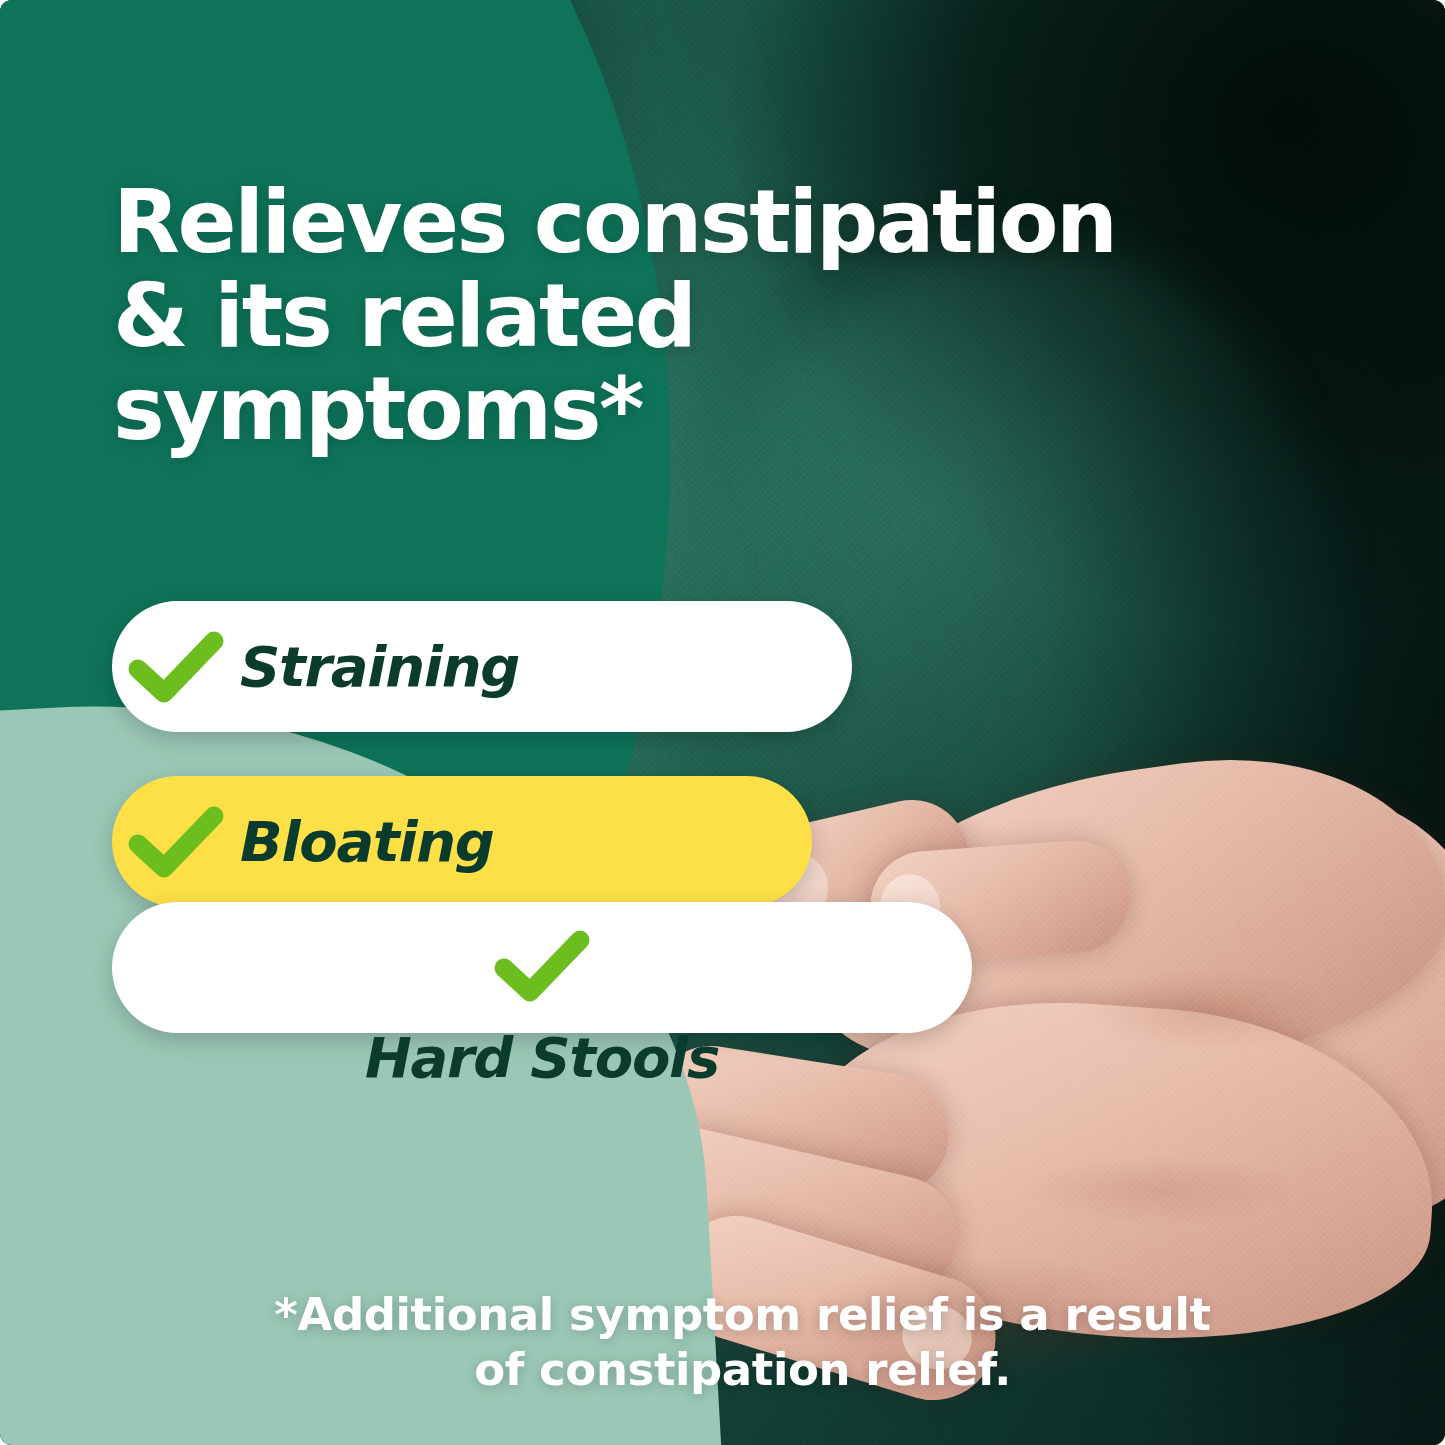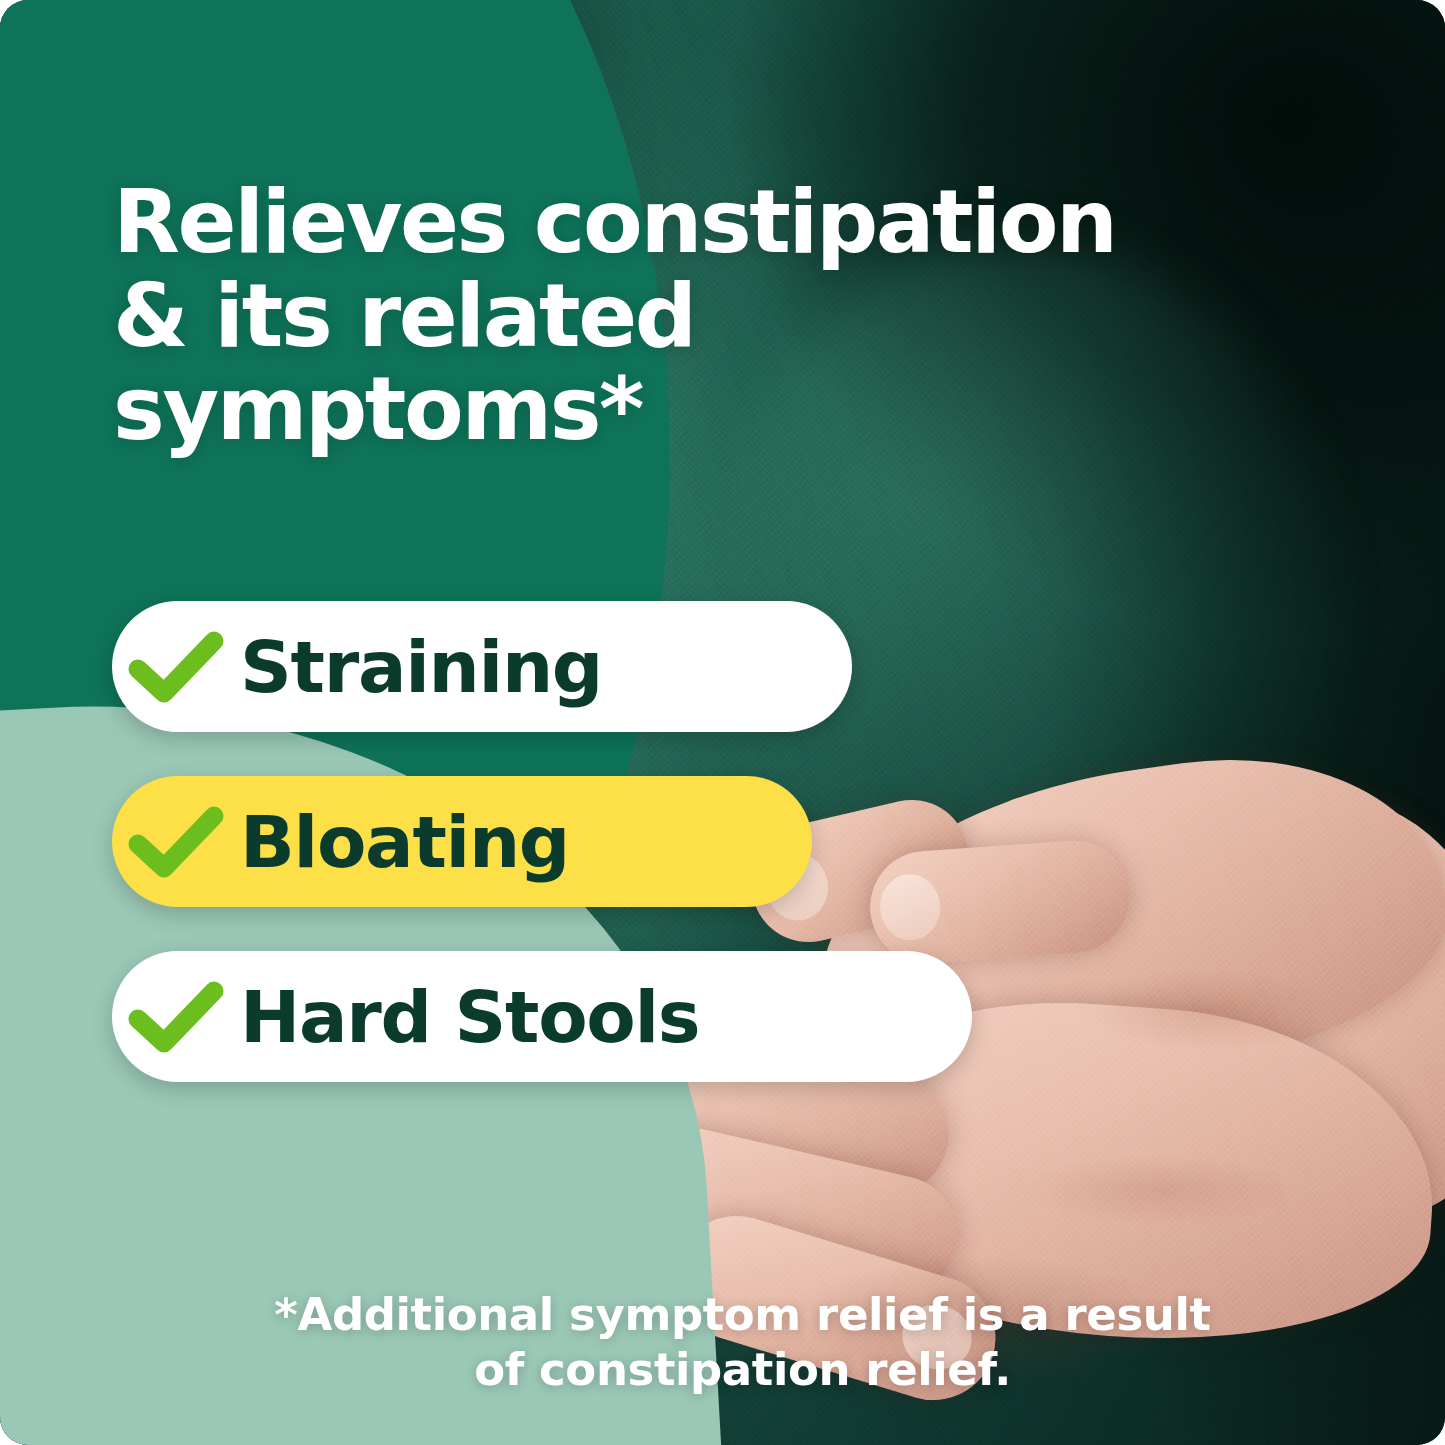--- a/index.html
+++ b/index.html
@@ -1,19 +1,19 @@
 <!DOCTYPE html>
 <html><head>
 <meta charset="utf-8">
 <style>
   html,body{margin:0;padding:0;background:#ffffff;}
   body{width:1445px;height:1445px;overflow:hidden;
        font-family:"DejaVu Sans","Liberation Sans",sans-serif;}
 
-  #ad{position:relative;width:1445px;height:1445px;border-radius:28px;
+  #ad{position:relative;width:1445px;height:1445px;border-radius:12px;
       overflow:hidden;background:#13423a;}
 
   
   .photo{position:absolute;inset:0;
      background:
        
        radial-gradient(ellipse 760px 700px at 1290px 120px, rgba(2,10,8,.96) 0%, rgba(3,14,11,.72) 42%, rgba(5,20,16,0) 74%),
        
        radial-gradient(ellipse 520px 1150px at 1460px 760px, rgba(3,16,13,.88) 0%, rgba(4,18,15,.46) 48%, rgba(4,18,15,0) 80%),
        
@@ -81,25 +81,25 @@
      color:#ffffff;font-weight:700;font-size:87px;line-height:1.075;
      letter-spacing:-2.4px;white-space:pre-line;
      text-shadow:0 2px 16px rgba(0,0,0,.17);}
 
   
   .pill{position:absolute;left:112px;height:131px;background:#ffffff;
      border-radius:70px;display:flex;align-items:center;
      box-shadow:0 7px 22px rgba(0,0,0,.20);}
   #pill-0{top:601px;width:740px;}
   #pill-1{top:776px;width:700px;}
-  #pill-2{top:951px;width:860px;}
+  #pill-2{top:902px;width:860px;flex-direction:column;}
   .check{width:128px;flex:0 0 128px;display:flex;align-items:center;justify-content:center;}
   .check svg{display:block;}
-  .pill-label{color:var(--pilltext);font-weight:600;font-size:72px;
-     letter-spacing:-1.3px;line-height:1;white-space:nowrap;}
+  .pill-label{color:var(--pilltext);font-weight:600;font-size:56px;
+     letter-spacing:-1.3px;line-height:1;white-space:nowrap;font-style:italic;}
 
   
   .footnote{position:absolute;left:0;right:0;top:1288px;text-align:center;
      color:#ffffff;font-weight:700;font-size:45px;line-height:1.22;
      letter-spacing:-.4px;white-space:pre-line;
      text-shadow:0 2px 12px rgba(0,0,0,.22);padding-left:40px;}
 </style>
 </head>
 <body>
 

